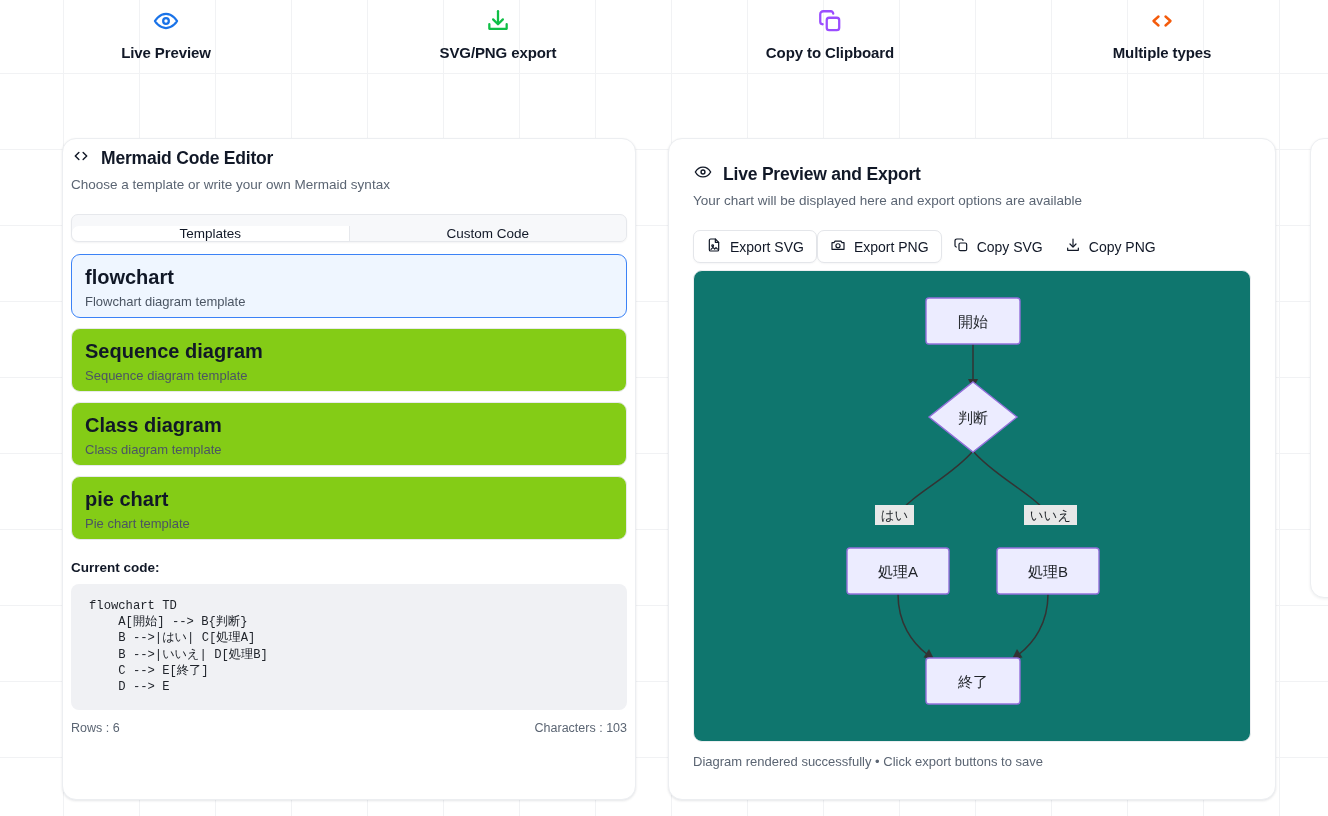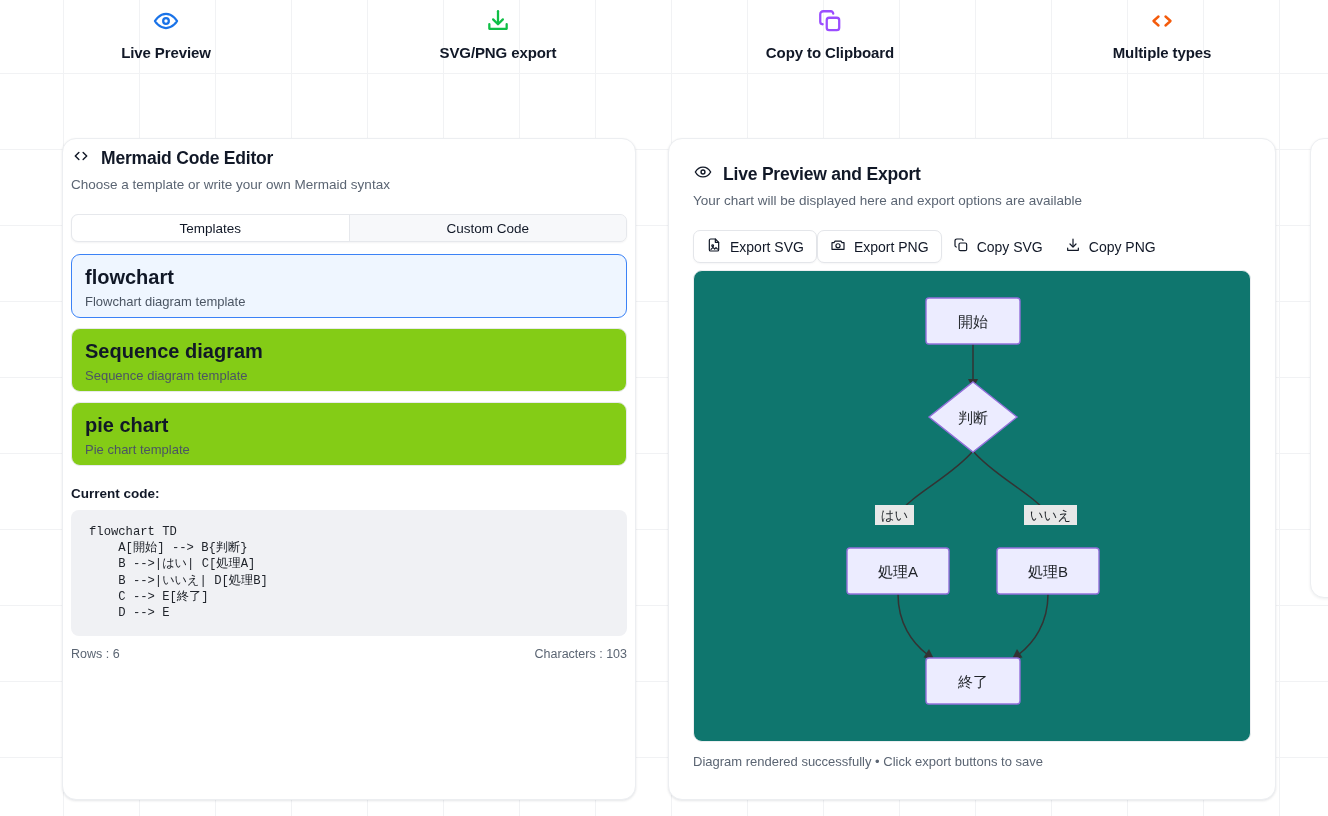--- a/index.html
+++ b/index.html
@@ -81,20 +81,21 @@
   .tabs {
     margin-top: 22px;
     display: flex;
     width: 556px;
     height: 28px;
     border-radius: 7px;
     overflow: hidden;
     border: 1px solid #e6e8ec;
     background: #f7f8fa;
     box-shadow: 0 1px 2px rgba(16,24,40,.05);
+    align-items: flex-end;
   }
   .tab {
     flex: 1 1 0;
     display: flex;
     align-items: center;
     justify-content: center;
     font-size: 13.5px;
     color: #111827;
     background: #f7f8fa;
     cursor: pointer;
@@ -270,20 +271,24 @@
       <div class="tpl selected">
         <div class="tpl-name">flowchart</div>
         <div class="tpl-desc">Flowchart diagram template</div>
       </div>
 
       <div class="tpl">
         <div class="tpl-name">Sequence diagram</div>
         <div class="tpl-desc">Sequence diagram template</div>
       </div>
 
+      <div class="tpl">
+        <div class="tpl-name">Class diagram</div>
+        <div class="tpl-desc">Class diagram template</div>
+      </div>
 
       <div class="tpl">
         <div class="tpl-name">pie chart</div>
         <div class="tpl-desc">Pie chart template</div>
       </div>
 
     </div>
 
     <div class="code-head">Current code:</div>
     <div class="code-box">

